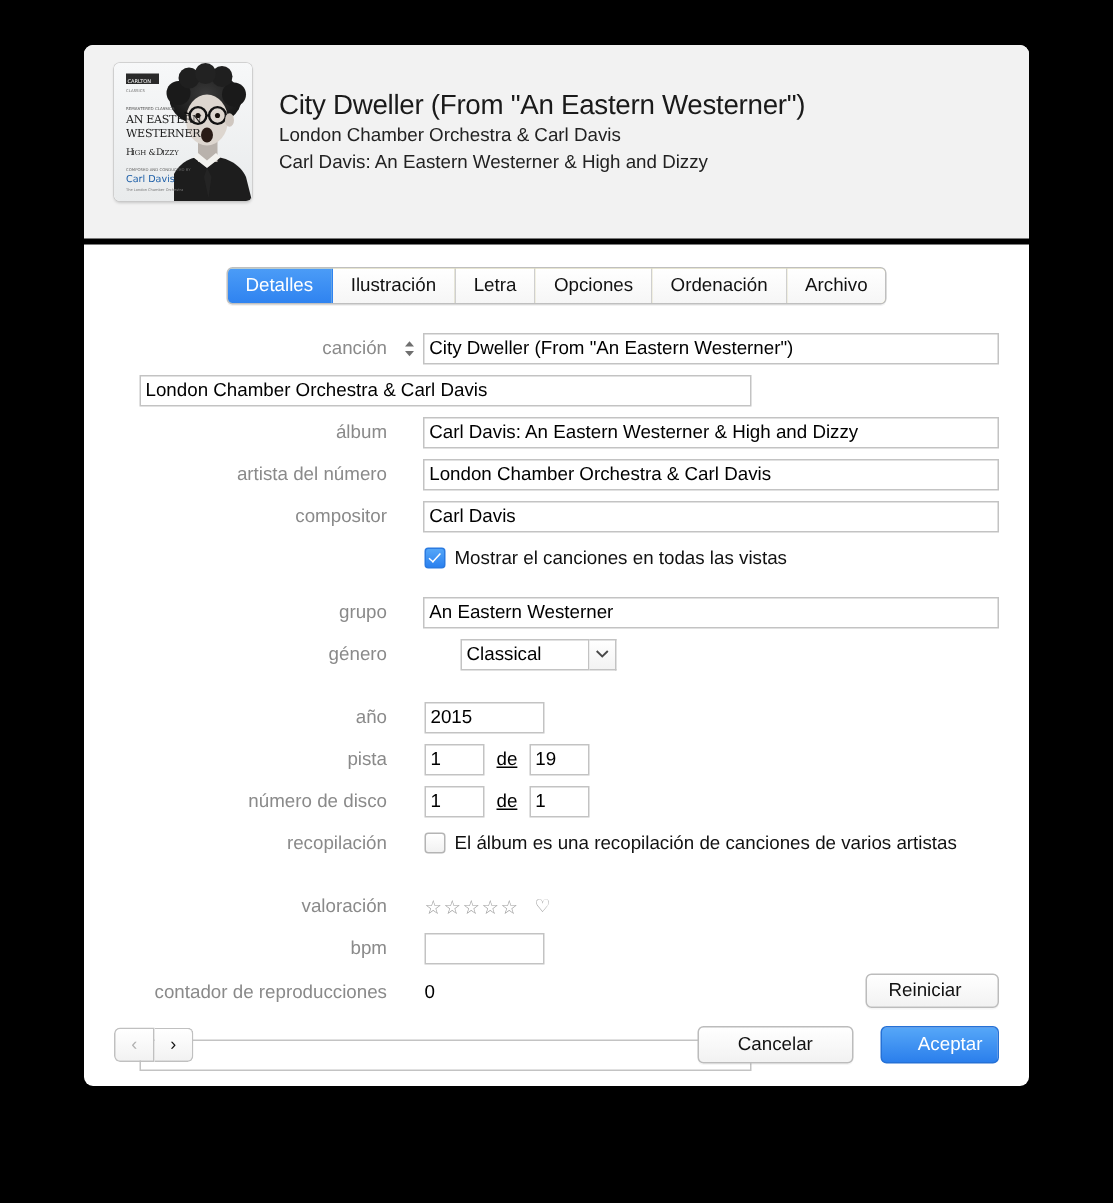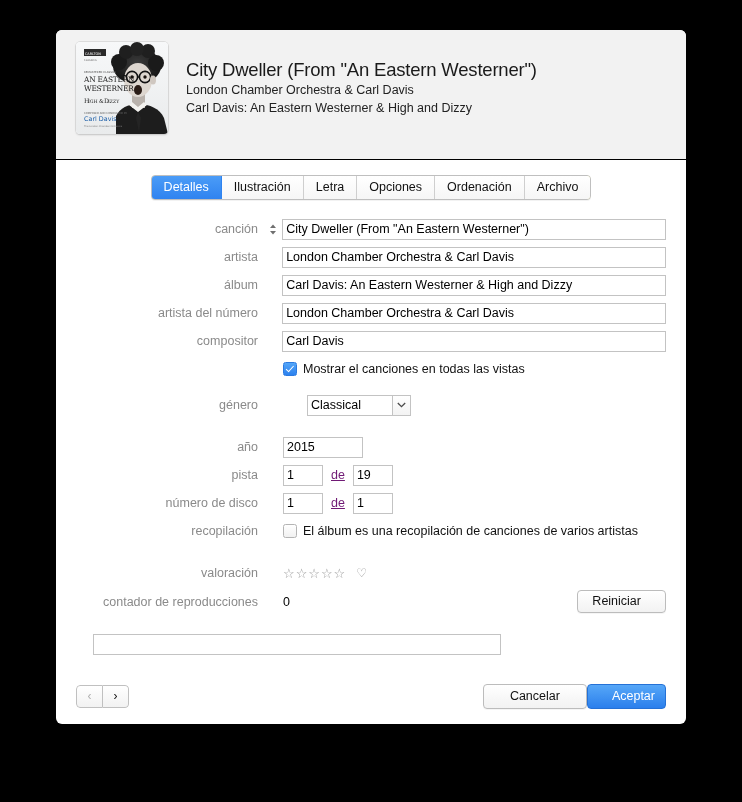--- a/index.html
+++ b/index.html
@@ -22,21 +22,21 @@
     border-radius: 6px;
     overflow: hidden;
     box-shadow: 0 0 0 0.5px rgba(0,0,0,0.18);
   }
 
   
   #header {
     position: relative;
     height: 117px;
     background: #f2f2f2;
-    border-bottom: 1px solid #000000;
+    border-bottom: 4px solid #000000;
     display: flex;
     align-items: flex-start;
     padding: 12px 0 0 0;
   }
 
   #artwork-wrap {
     width: 92px;
     height: 92px;
     margin-left: 20px;
     border-radius: 4px;
@@ -140,21 +140,21 @@
     line-height: 9px;
     text-align: center;
     display: flex;
     flex-direction: column;
     align-items: center;
     justify-content: center;
   }
 
   .de {
     font-size: 12.5px;
-    color: #701a75;
+    color: #000000;
     margin: 0 8px;
     text-decoration: underline;
   }
 
   
   .combo { display: flex; align-items: stretch; padding-left: 24px; }
   .combo-arrow {
     width: 17px;
     border: 1px solid #c3c3c3;
     border-left: none;
@@ -229,21 +229,21 @@
     width: 25px; height: 21px;
     border: 1px solid #c0c0c0;
     background: linear-gradient(#ffffff, #f2f2f2);
     display: flex; align-items: center; justify-content: center;
     font-size: 12px;
     color: #111;
   }
   .navbtn.prev { border-radius: 4px 0 0 4px; color: #b0b0b0; }
   .navbtn.next { border-radius: 0 4px 4px 0; border-left: none; }
 
-  #footer-right { margin-left: auto; display: flex; gap: 0; }
+  #footer-right { margin-left: auto; display: flex; gap: 18px; }
   .btn-primary {
     font-size: 12.5px;
     color: #ffffff;
     background: linear-gradient(#56a7f8, #2b7fec);
     border: 1px solid #2571d6;
     border-radius: 4px;
     padding: 4px 10px 5px 24px;
     cursor: default;
   }
   .btn-cancel { padding: 4px 26px 5px 26px; }
@@ -345,21 +345,20 @@
       <div class="sortglyph">
         <svg width="8" height="11" viewBox="0 0 8 11" xmlns="http://www.w3.org/2000/svg">
           <path d="M4 0.5 L7 4 L1 4 Z" fill="#6f6f6f"></path>
           <path d="M4 10.5 L1 7 L7 7 Z" fill="#6f6f6f"></path>
         </svg>
       </div>
       <input class="fld wide" type="text" value="City Dweller (From &quot;An Eastern Westerner&quot;)" style="">
     </div>
 
     <div class="row">
-      <div class="lbl">artista</div>
       <div class="sortglyph"></div>
       <input class="fld wide" type="text" value="London Chamber Orchestra &amp; Carl Davis" style="">
     </div>
 
     <div class="row">
       <div class="lbl">álbum</div>
       <div class="sortglyph"></div>
       <input class="fld wide" type="text" value="Carl Davis: An Eastern Westerner &amp; High and Dizzy" style="">
     </div>
 
@@ -379,20 +378,25 @@
       <div class="lbl"></div>
       <div class="sortglyph"></div>
       <div class="cbrow">
         <span class="cb checked"></span>
         <span class="cbtext">Mostrar el canciones en todas las vistas</span>
       </div>
     </div>
 
     <div class="spacer-sm"></div>
 
+    <div class="row">
+      <div class="lbl">grupo</div>
+      <div class="sortglyph"></div>
+      <input class="fld wide" type="text" value="An Eastern Westerner" style="">
+    </div>
 
     <div class="row">
       <div class="lbl">género</div>
       <div class="sortglyph"></div>
       <div class="combo">
         <input class="fld genre" type="text" value="Classical" style="">
         <div class="combo-arrow">
           <svg width="9" height="6" viewBox="0 0 9 6" xmlns="http://www.w3.org/2000/svg">
             <path d="M0.8 1 L4.5 4.6 L8.2 1" fill="none" stroke="#4a4a4a" stroke-width="1.3"></path>
           </svg>
@@ -435,20 +439,25 @@
 
     <div class="spacer-md"></div>
 
     <div class="row">
       <div class="lbl">valoración</div>
       <div class="sortglyph"></div>
       <span class="stars">☆☆☆☆☆</span>
       <span class="heart">♡</span>
     </div>
 
+    <div class="row">
+      <div class="lbl">bpm</div>
+      <div class="sortglyph"></div>
+      <input class="fld bpm" type="text" value="" style="">
+    </div>
 
     <div class="row">
       <div class="lbl">contador de reproducciones</div>
       <div class="sortglyph"></div>
       <span class="playcount">0</span>
       <span id="reset-wrap">
         <button class="btn">Reiniciar</button>
       </span>
     </div>
 

